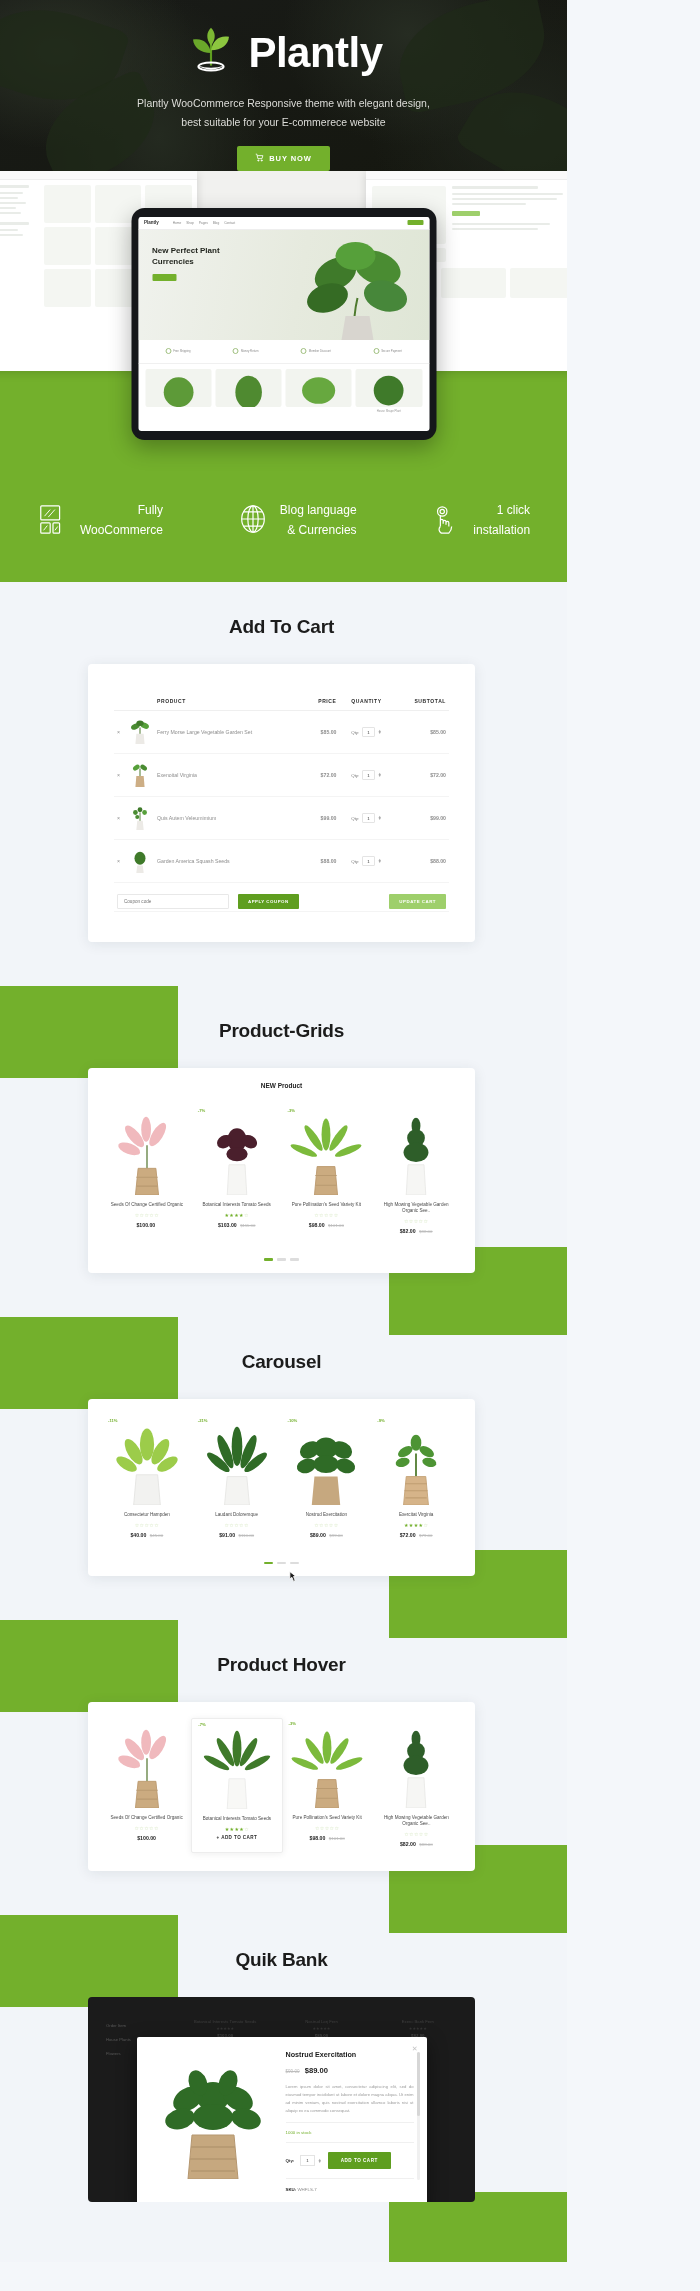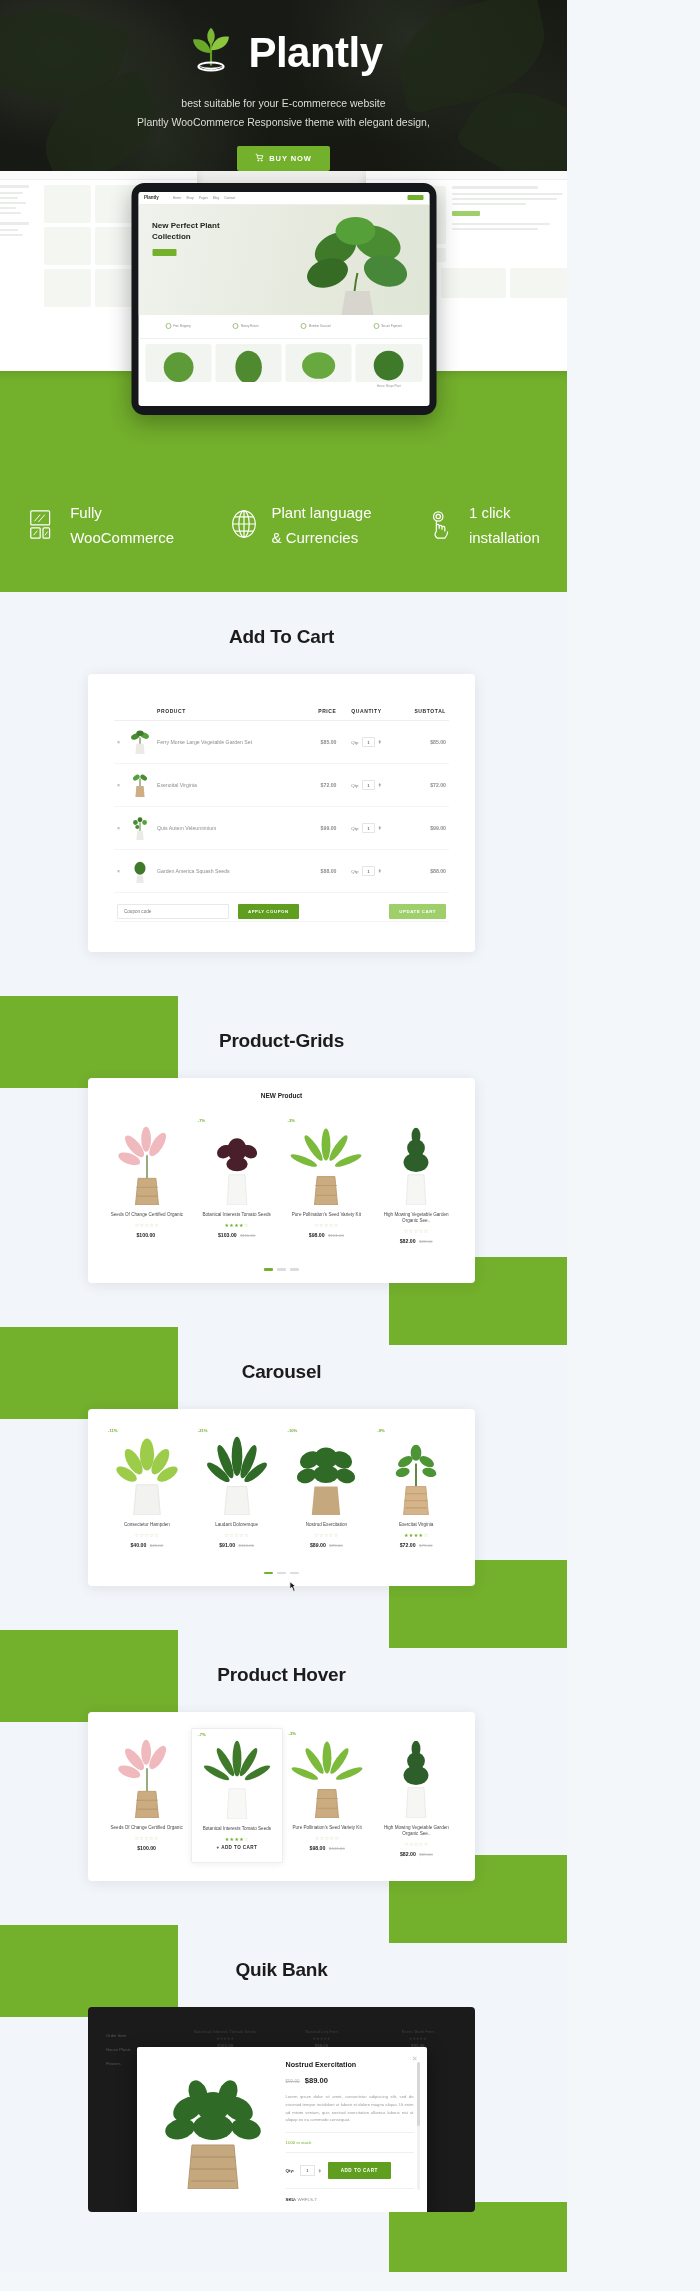--- a/index.html
+++ b/index.html
@@ -72,21 +72,21 @@
     background: #fff;
     box-shadow: 0 2px 9px rgba(0,0,0,.14);
     overflow: hidden;
   }
   .shot-left  { left: -18px;  width: 215px; height: 200px; }
   .shot-right { right: -14px; width: 215px; height: 200px; }
   .mini-line { background: #e9ece8; border-radius: 1px; }
   .mini-card { background: #f4f6f2; border-radius: 2px; }
 
   .tablet {
-    position: absolute; left: 50%; top: 12px; transform: translateX(-50%);
+    position: absolute; left: 50%; top: 37px; transform: translateX(-50%);
     width: 305px; height: 232px;
     background: #15171a; border-radius: 13px; padding: 9px 7px;
     box-shadow: 0 8px 22px rgba(0,0,0,.3); z-index: 5;
   }
   .tablet-screen {
     width: 100%; height: 100%; background: #fff; border-radius: 3px;
     overflow: hidden; position: relative;
   }
   .tbar {
     height: 13px; background: #fff; border-bottom: 1px solid #eee;
@@ -121,21 +121,21 @@
   .tprod .img { height: 38px; background: #f2f4ef; border-radius: 2px; position: relative; overflow: hidden; }
   .tprod .cap { font-size: 2.8px; color: #999; margin-top: 2px; text-align: center; }
 
   
   .features {
     background: #73b02c; padding: 30px 0 42px 0;
     display: flex; justify-content: space-around; align-items: center;
   }
   .feature { display: flex; align-items: center; gap: 11px; }
   .feature svg { width: 32px; height: 32px; }
-  .feature .txt { color: #fff; font-size: 15px; line-height: 1.65; }
+  .feature .txt { color: #fff; font-size: 12px; line-height: 1.65; text-align: right; }
 
   
   .section { position: relative; background: #f2f5f9; padding: 34px 4px 44px 0; }
   .green-block {
     position: absolute; left: 0; top: 0; width: 178px; height: 92px;
     background: #73b02c; z-index: 1;
   }
   .green-block.right {
     left: auto; right: 0; top: auto; bottom: -18px; width: 178px; height: 88px;
   }
@@ -307,22 +307,22 @@
             <path d="M30 30 C18 30 11 24 10 15 C21 13 28 19 30 30 Z" fill="#6aa82a"></path>
             <path d="M30 27 C42 27 49 21 50 12 C39 10 32 16 30 27 Z" fill="#8cc63f"></path>
             <path d="M30 22 C24 14 25 7 30 2 C35 7 36 14 30 22 Z" fill="#7cb833"></path>
             <path d="M15 44 Q30 53 45 44 Q30 49 15 44 Z" fill="#fff"></path>
             <ellipse cx="30" cy="45" rx="14" ry="4.5" fill="none" stroke="#fff" stroke-width="2.2"></ellipse>
           </svg>
         </span>
         <span class="logo-text">Plantly</span>
       </div>
       <div class="hero-sub">
+        <div>Plantly WooCommerce Responsive theme with elegant design,</div>
         <div>best suitable for your E-commerece website</div>
-        <div>Plantly WooCommerce Responsive theme with elegant design,</div>
       </div>
       <button class="buy-btn">
         <span>
           <svg viewBox="0 0 24 24" fill="none" stroke="#fff" stroke-width="2.2">
             <path d="M2 3h3l2.6 12h11L21 7H6"></path>
               <circle cx="9" cy="20" r="1.6" fill="#fff"></circle>
               <circle cx="18" cy="20" r="1.6" fill="#fff"></circle>
           </svg>
         </span>
         <span>BUY NOW</span>
@@ -398,21 +398,21 @@
             <span>Shop</span>
             <span>Pages</span>
             <span>Blog</span>
             <span>Contact</span>
           </span>
           <span class="tbar-cta"></span>
         </div>
         <div class="thero">
           <h4>
             <span>New Perfect Plant</span><br>
-            <span>Collection</span>
+            <span>Currencies</span>
           </h4>
           <span class="tbtn"></span>
           <span class="thero-plant">
             <svg viewBox="0 0 120 100">
               <path d="M56 100 C56 78 58 66 60 58" stroke="#4e7a2e" stroke-width="2" fill="none"></path>
               <ellipse cx="38" cy="34" rx="22" ry="15" fill="#3f7a2a" transform="rotate(-28 38 34)"></ellipse>
               <ellipse cx="80" cy="28" rx="24" ry="16" fill="#4a8c32" transform="rotate(22 80 28)"></ellipse>
               <ellipse cx="58" cy="16" rx="20" ry="14" fill="#56a03a"></ellipse>
               <ellipse cx="30" cy="58" rx="21" ry="14" fill="#356b24" transform="rotate(-18 30 58)"></ellipse>
               <ellipse cx="88" cy="56" rx="22" ry="15" fill="#47873a" transform="rotate(16 88 56)"></ellipse>
@@ -488,21 +488,21 @@
     <div class="feature">
       <span>
         <svg viewBox="0 0 34 34" fill="none" stroke="#fff" stroke-width="1.3">
           <ellipse cx="17" cy="17" rx="12" ry="14"></ellipse>
           <ellipse cx="17" cy="17" rx="5.5" ry="14"></ellipse>
           <path d="M5 17h24 M7 9.5h20 M7 24.5h20"></path>
           <path d="M17 3v28"></path>
         </svg>
       </span>
       <span class="txt">
-        <span>Plant language</span><br>
+        <span>Blog language</span><br>
         <span>&amp; Currencies</span>
       </span>
     </div>
     <div class="feature">
       <span>
         <svg viewBox="0 0 34 34" fill="none" stroke="#fff" stroke-width="1.3">
           <circle cx="13" cy="9" r="5"></circle>
             <circle cx="13" cy="9" r="2.3"></circle>
           <path d="M11 13 v12 M11 19 c0-2 3-2 3 0 v3 M14 20 c0-2 3-2 3 0 v3 M17 21 c0-2 3-2 3 0 v4"></path>
           <path d="M11 25 c-2 2-2 5 1 7 h8 c2-2 3-4 3-7"></path>

